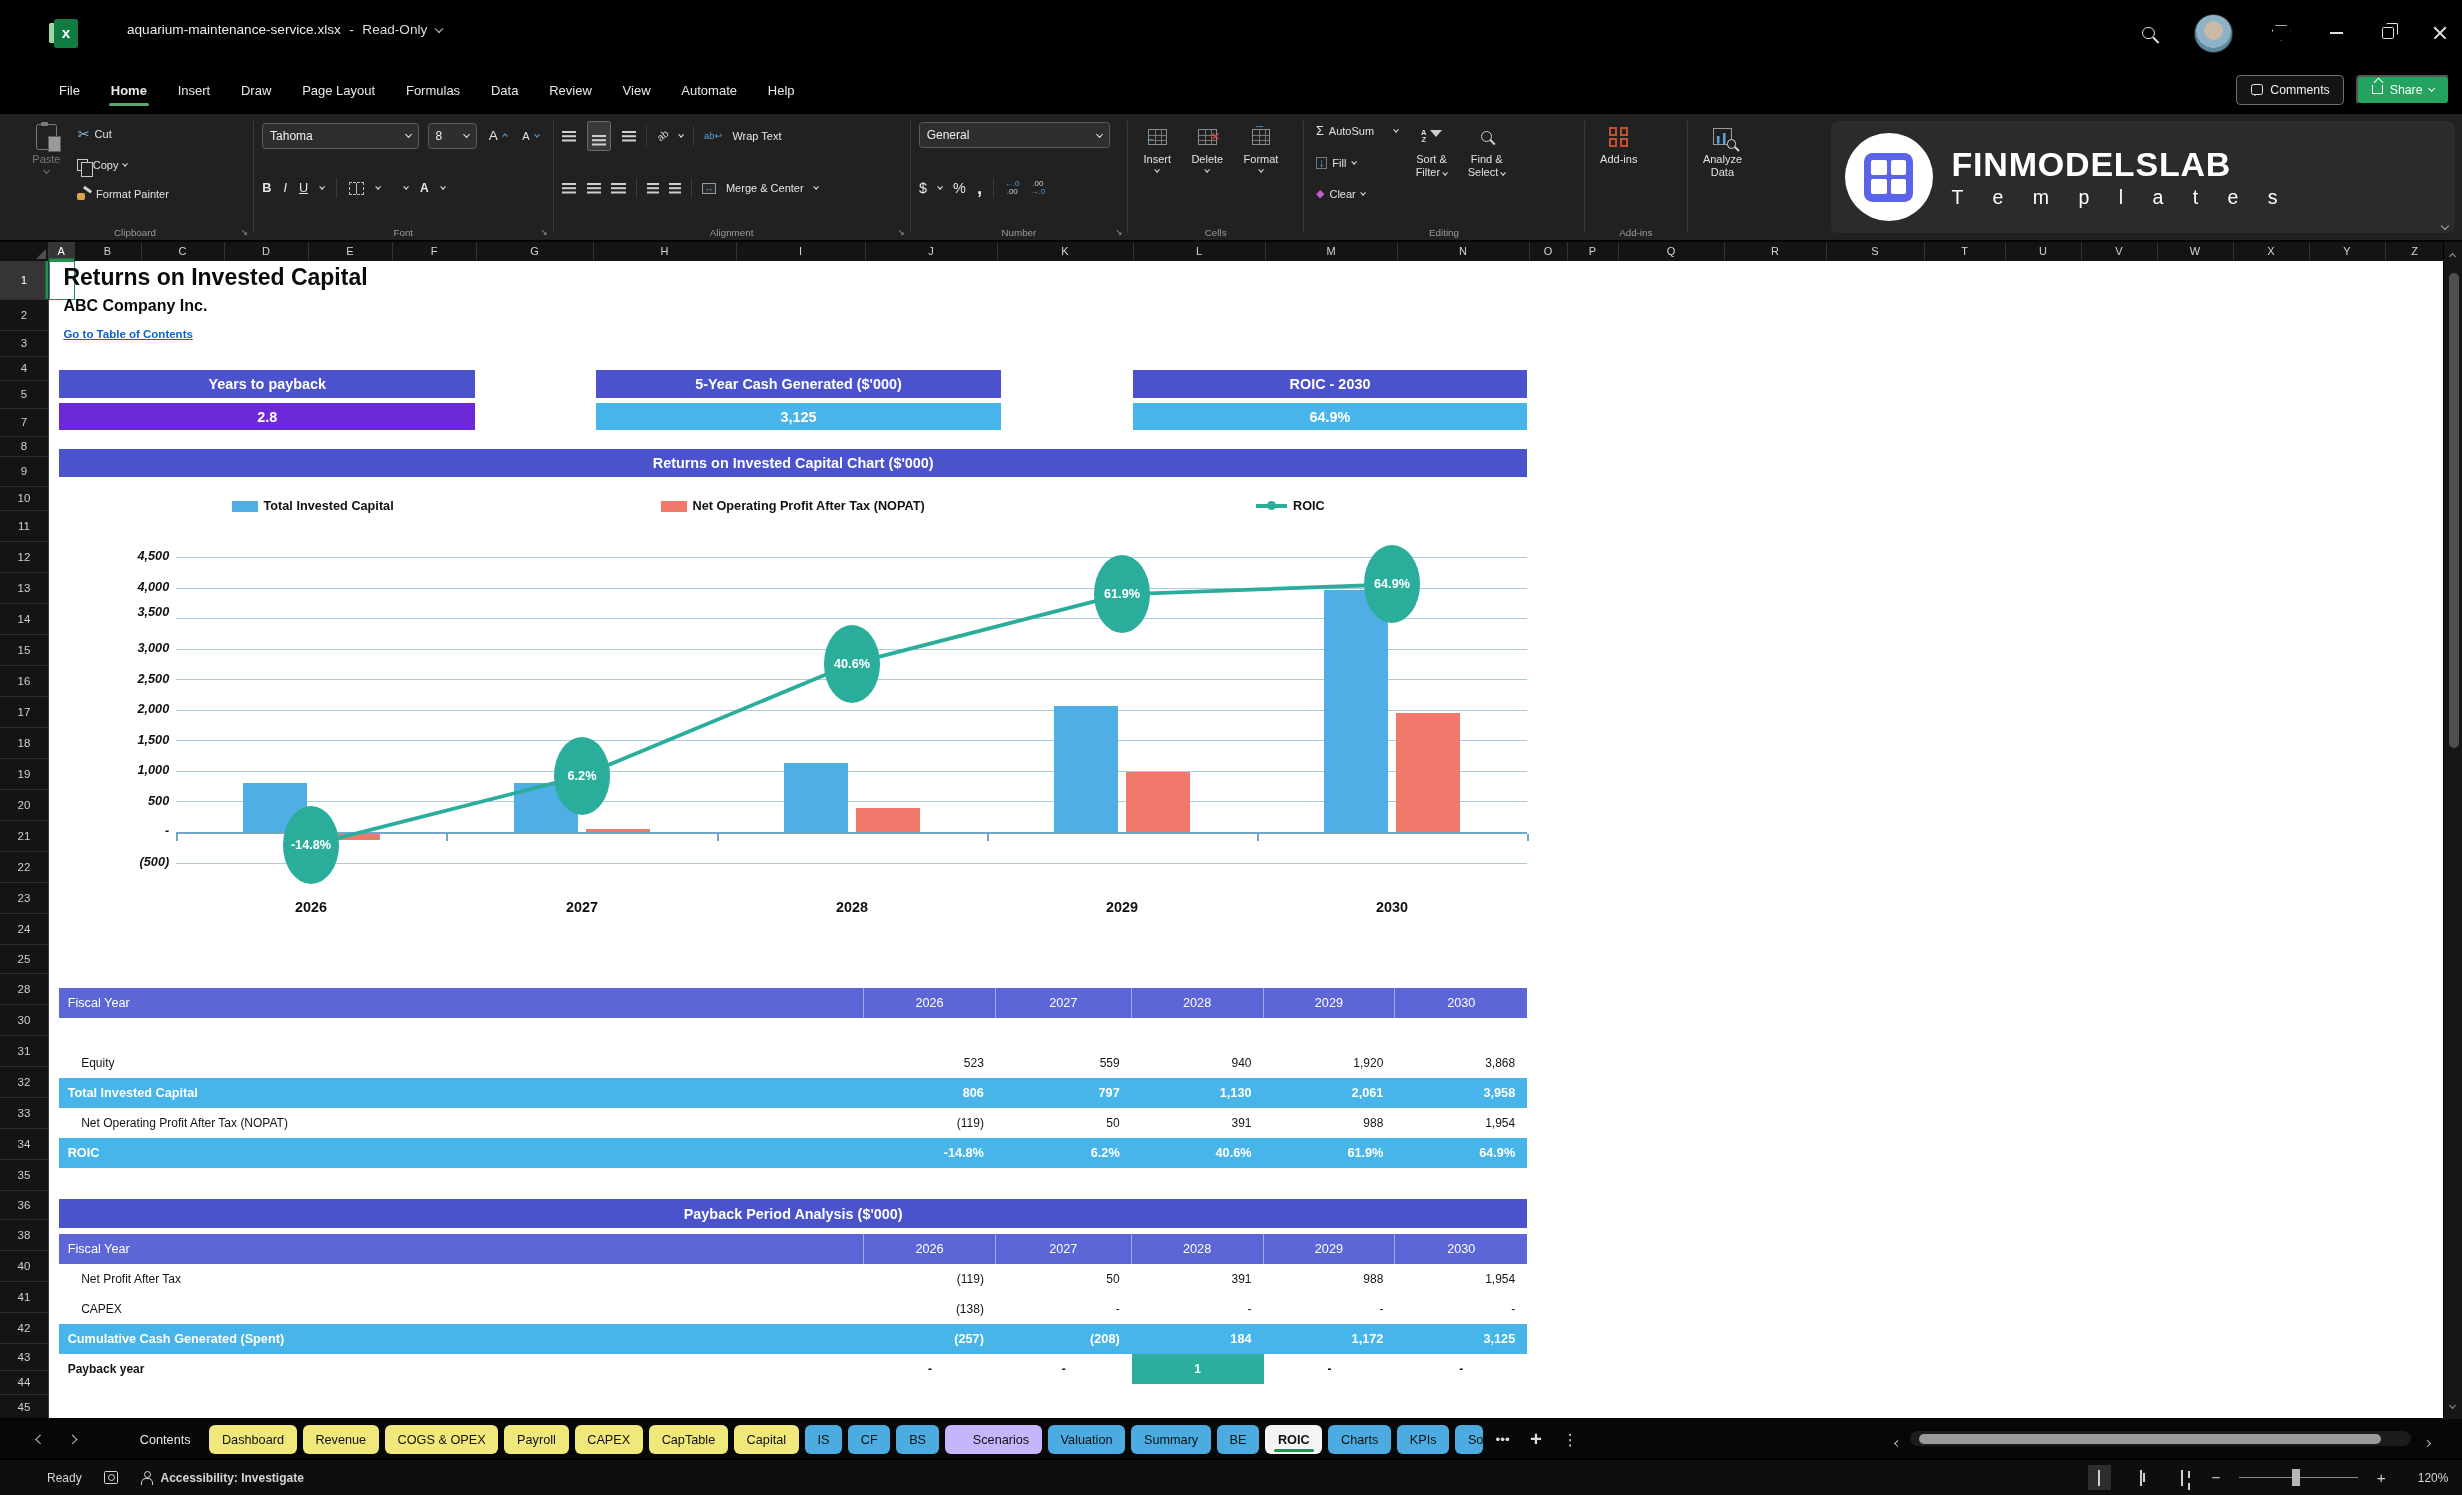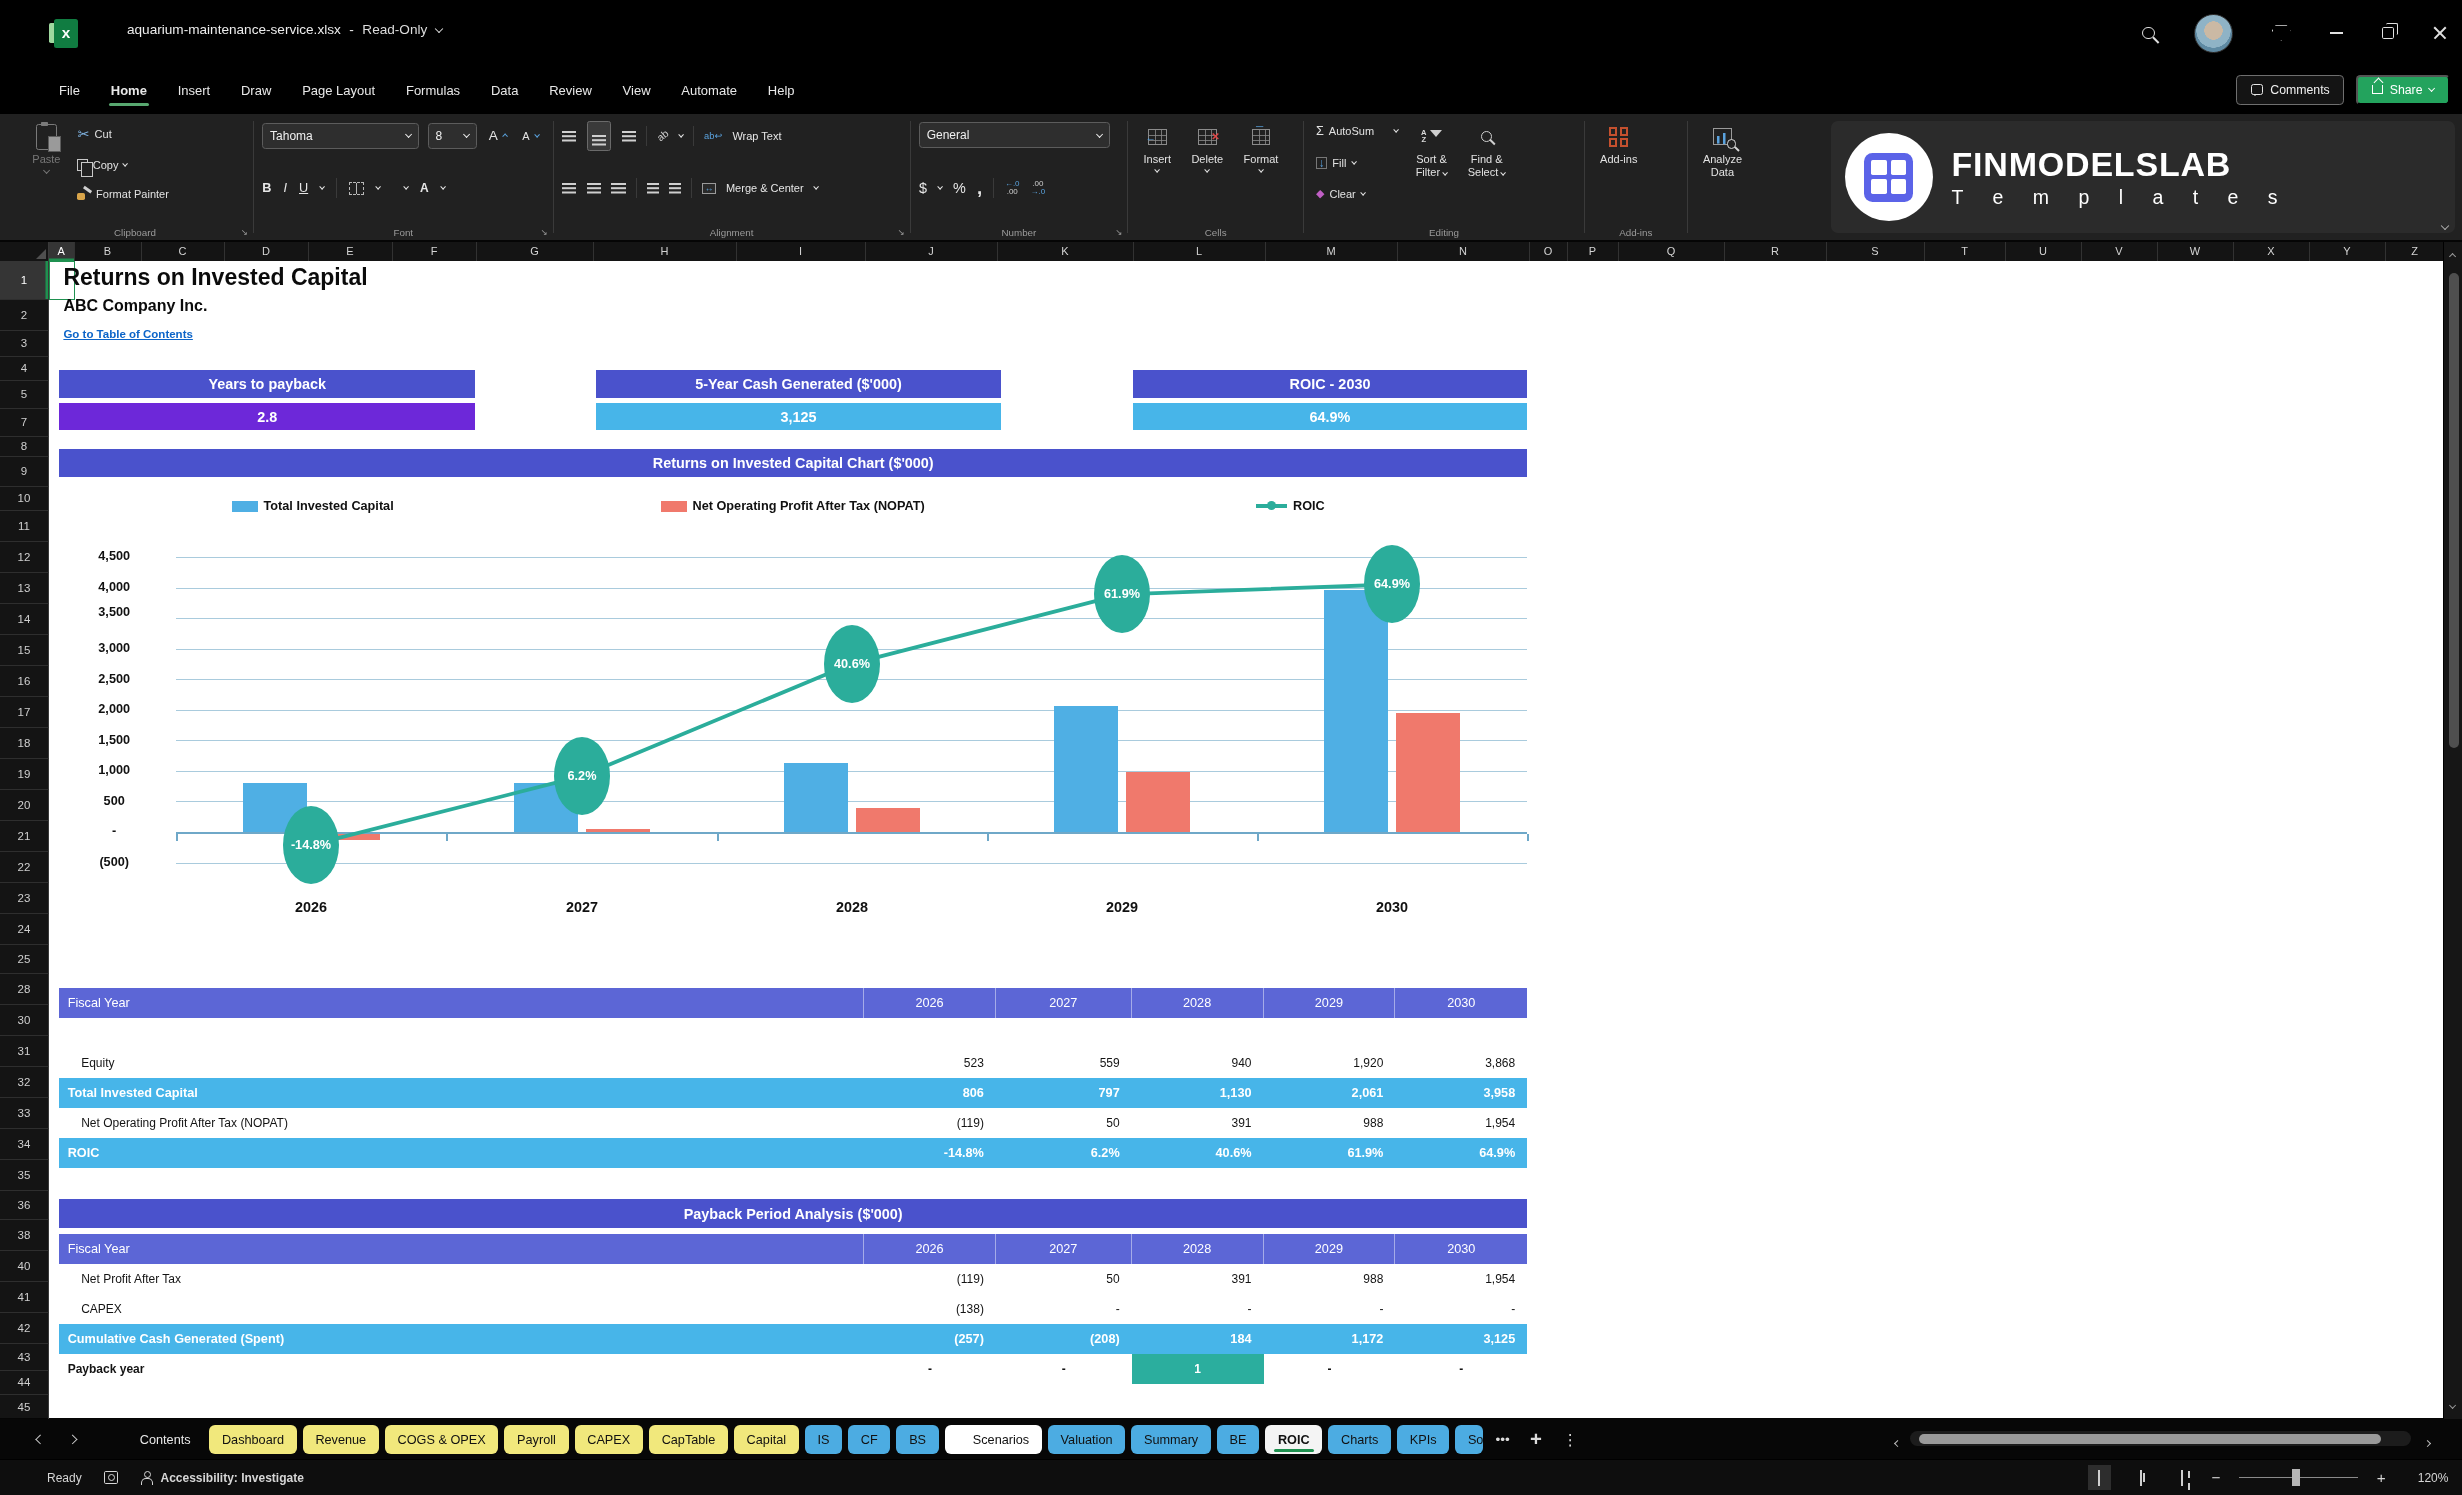--- a/index.html
+++ b/index.html
@@ -118,21 +118,21 @@
   
   .sheet { position:absolute; left:49px; top:261px; width:2394px; height:1157px; background:#fff; color:#111; }
   .a1-box { position:absolute; left:0; top:0; width:25.5px; height:39px; border:1.7px solid #1f9150; }
   .sh-title { position:absolute; left:14.4px; top:3.4px; font-size:23px; font-weight:bold; color:#0b0b0b; }
   .sh-subtitle { position:absolute; left:14.4px; top:36px; font-size:16px; font-weight:bold; color:#0b0b0b; }
   .sh-link { position:absolute; left:14.4px; top:67px; font-size:11.5px; font-weight:bold; text-decoration:underline; }
   .kpi-head,.bar-title { position:absolute; height:28px; display:flex; align-items:center; justify-content:center; color:#ffffff; font-weight:bold; font-size:14.4px; }
   .kpi-val { position:absolute; height:27px; display:flex; align-items:center; justify-content:center; color:#fff; font-weight:bold; font-size:14.4px; }
   .legend-item { position:absolute; display:flex; align-items:center; gap:6px; font-size:12.7px; font-weight:bold; color:#111; }
   .gridline { position:absolute; height:0.8px; background:#a9cbdd; }
-  .ytick { position:absolute; width:110px; text-align:center; font-size:12.7px; font-weight:bold; color:#111; }
+  .ytick { position:absolute; width:110px; text-align:right; font-size:12.7px; font-weight:bold; color:#111;font-style:italic; }
   .bar { position:absolute; }
   .xcat { position:absolute; width:102px; text-align:center; font-size:14.4px; font-weight:bold; color:#111; }
   .axis0 { position:absolute; height:1.7px; background:#6fa8c8; }
   .cattick { position:absolute; width:1.7px; height:6.8px; background:#6fa8c8; }
   .bubble { position:absolute; width:56px; height:78px; border-radius:50%; display:flex; align-items:center; justify-content:center; color:#fff; font-weight:bold; font-size:12.7px; }
   .tbl-head { position:absolute; display:flex; color:#fff; font-weight:normal; font-size:12.7px; }
   .tbl-row { position:absolute; display:flex; font-size:12px; color:#141414; }
   .cell { display:flex; align-items:center; }
   .num { justify-content:flex-end; padding-right:12px; }
   .ctr { justify-content:center; }
@@ -705,21 +705,21 @@
         <div class="tab yellow" style="background: rgb(241, 232, 124);">Dashboard</div>
         <div class="tab yellow" style="background: rgb(241, 232, 124);">Revenue</div>
         <div class="tab yellow" style="background: rgb(241, 232, 124);">COGS &amp; OPEX</div>
         <div class="tab yellow" style="background: rgb(241, 232, 124);">Payroll</div>
         <div class="tab yellow" style="background: rgb(241, 232, 124);">CAPEX</div>
         <div class="tab yellow" style="background: rgb(241, 232, 124);">CapTable</div>
         <div class="tab yellow" style="background: rgb(241, 232, 124);">Capital</div>
         <div class="tab blue" style="background: rgb(76, 172, 226);">IS</div>
         <div class="tab blue" style="background: rgb(76, 172, 226);">CF</div>
         <div class="tab blue" style="background: rgb(76, 172, 226);">BS</div>
-        <div class="tab blue" style="background: #ffffff; padding-left: 28px;">Scenarios</div>
+        <div class="tab blue" style="background: #c4b5fd; padding-left: 28px;">Scenarios</div>
         <div class="tab blue" style="background: rgb(76, 172, 226);">Valuation</div>
         <div class="tab blue" style="background: rgb(76, 172, 226);">Summary</div>
         <div class="tab blue" style="background: rgb(76, 172, 226);">BE</div>
         <div class="tab active">ROIC</div>
         <div class="tab blue" style="background: rgb(76, 172, 226);">Charts</div>
         <div class="tab blue" style="background: rgb(76, 172, 226);">KPIs</div>
         <div class="tab blue clipped" style="background: rgb(76, 172, 226);">So</div>
       </div>
     <div class="tab-extras">
       <span id="tabs-more">•••</span>

